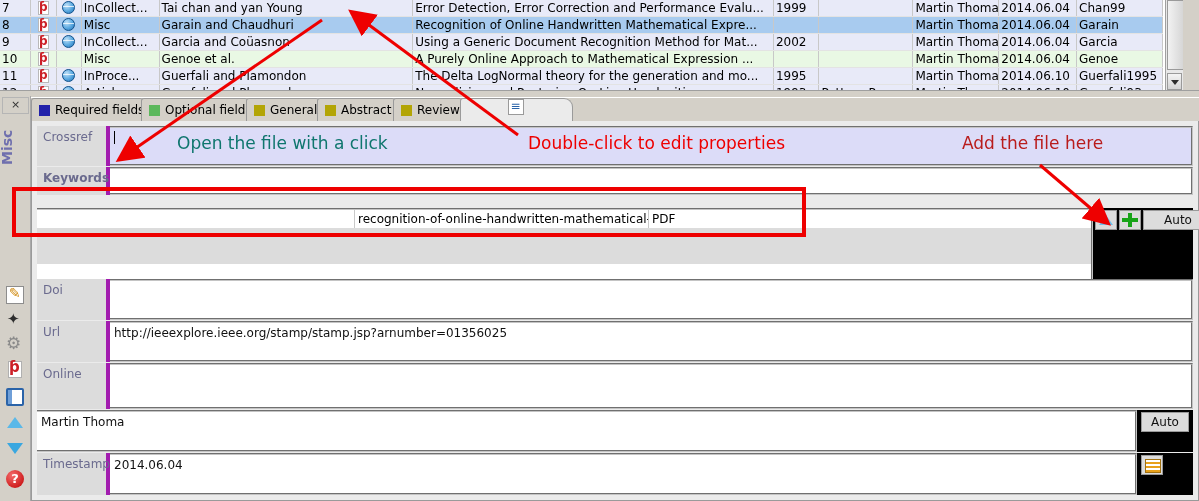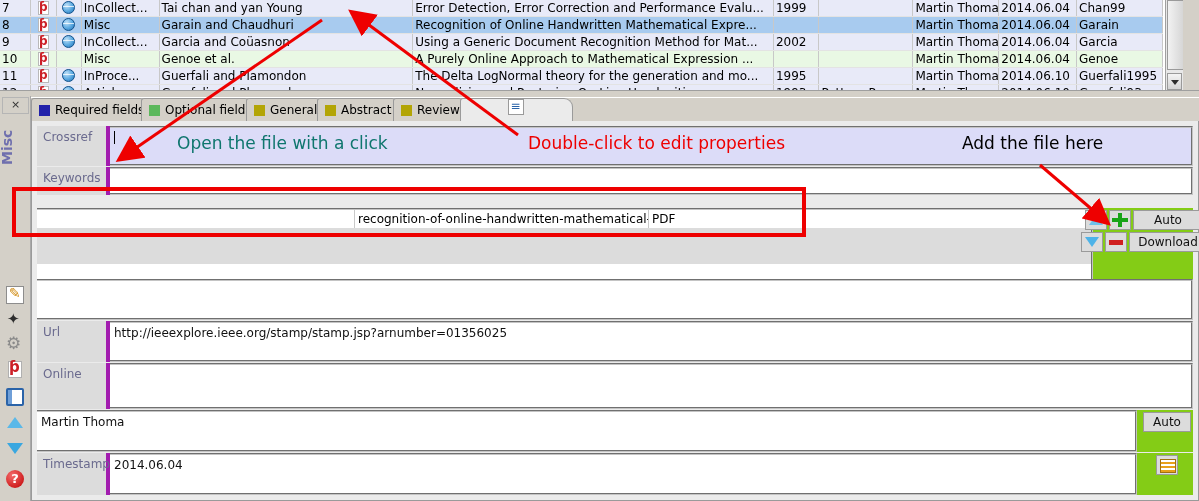--- a/index.html
+++ b/index.html
@@ -245,22 +245,22 @@
   .file-row {
     display: flex; height: 18px; line-height: 18px; font-size: 12px;
   }
   .file-col-blank { width: 317px; border-right: 1px solid #c9c9c9; }
   .file-col-name  { width: 290px; border-right: 1px solid #c9c9c9; padding-left: 3px;
                     white-space: nowrap; overflow: hidden; }
   .file-col-type  { width: 60px; padding-left: 3px; }
   .file-empty-fill { background: #dcdcdc; height: 36px; }
 
   .side-btns {
-    width: 100px; flex: 0 0 100px; background: #84cc16;
-    display: flex; flex-direction: column; align-items: center;
+    width: 100px; flex: 0 0 100px; background: #000000;
+    display: flex; flex-direction: row; align-items: flex-start;
     padding: 2px 0 0 2px; box-sizing: border-box;
   }
   .sb-row { display: flex; gap: 2px; margin-bottom: 2px; }
   .mini-btn {
     width: 22px; height: 20px; background: #dcdcdc;
     border: 1px solid #9a9a9a; box-sizing: border-box;
     position: relative;
   }
   .mini-btn.up:after {
     content:""; position:absolute; left:3px; top:4px;
@@ -442,21 +442,21 @@
       </div>
     </div>
 
   <div id="panel">
 
     <div class="frow" style="top:5px; height:40px;">
       <div class="flabel">Crossref</div>
       <div class="fval lilac"><span class="caret"></span></div>
     </div>
 
-    <div class="frow" style="top:46px; height:28px;">
+    <div class="frow" style="top:46px; height:28px;font-weight:bold;">
       <div class="flabel">Keywords</div>
       <div class="fval"></div>
     </div>
 
     <div class="frow" style="top:87px; height:80px;">
       <div class="file-list">
         <div class="file-row">
           <div class="file-col-blank"></div>
           <div class="file-col-name">recognition-of-online-handwritten-mathematical-...</div>
           <div class="file-col-type">PDF</div>
@@ -471,20 +471,21 @@
         </div>
         <div class="sb-row">
           <div class="mini-btn down"></div>
           <div class="mini-btn minus"></div>
           <div class="wide-btn">Download</div>
         </div>
       </div>
     </div>
 
     <div class="frow" style="top:158px; height:41px;">
+      <div class="flabel">Doi</div>
       <div class="fval"></div>
     </div>
 
     <div class="frow" style="top:200px; height:41px;">
       <div class="flabel">Url</div>
       <div class="fval">http://ieeexplore.ieee.org/stamp/stamp.jsp?arnumber=01356025</div>
     </div>
 
     <div class="frow" style="top:242px; height:46px;">
       <div class="flabel">Online</div>
@@ -520,16 +521,16 @@
     <line x1="518" y1="135" x2="365" y2="22" stroke="#ee0000" stroke-width="3" marker-end="url(#ah)"></line>
 
     <line x1="1040" y1="165" x2="1095" y2="212" stroke="#ee0000" stroke-width="3" marker-end="url(#ah)"></line>
 
     <rect x="14" y="189" width="790" height="46" fill="none" stroke="#ee0000" stroke-width="4"></rect>
   </svg>
 
   <div id="anno-text-layer">
       <div class="anno-text" style="left: 177px; top: 133px; color: #0f766e;">Open the file with a click</div>
       <div class="anno-text" style="left: 528px; top: 133px; color: rgb(238, 0, 0);">Double-click to edit properties</div>
-      <div class="anno-text" style="left: 962px; top: 133px; color: #000000;">Add the file here</div>
+      <div class="anno-text" style="left: 962px; top: 133px; color: #b91c1c;">Add the file here</div>
     </div>
 
 </div>
 
 </body></html>

